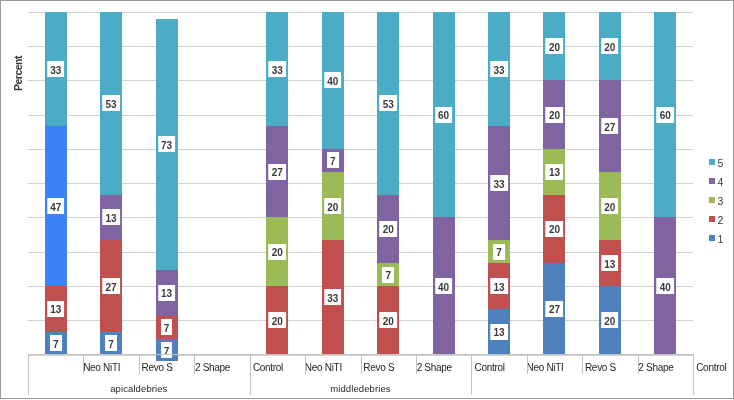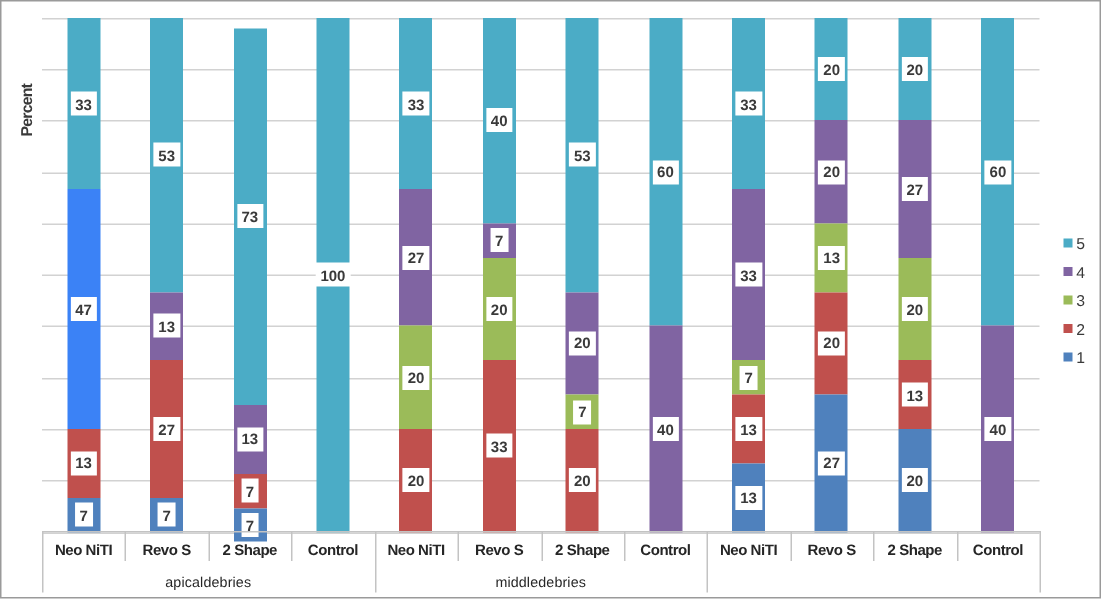--- a/index.html
+++ b/index.html
@@ -16,22 +16,22 @@
   .dlabel{position:absolute;left:50%;top:50%;transform:translate(-50%,-50%) translateZ(0);
           background:#fff;border:0;padding:2.6px 3.2px 0 3.2px;font-size:10px;font-weight:bold;color:#3a3a3a;
           line-height:13.4px;white-space:nowrap;}
   .ytitle{position:absolute;left:12px;top:91px;font-size:10.5px;font-weight:bold;color:#3a3a3a;
           transform:rotate(-90deg);transform-origin:left top;white-space:nowrap;letter-spacing:-0.5px;}
   .legend{position:absolute;left:709px;top:153.5px;font-size:10.5px;color:#3a3a3a;}
   .legrow{display:flex;align-items:center;height:19px;}
   .swatch{width:6.2px;height:6.2px;margin-right:2.4px;position:relative;top:-1px;}
   .cataxis{position:absolute;left:28px;top:354px;width:665px;height:41px;}
   .catcell{position:absolute;top:0;height:20px;display:flex;align-items:center;justify-content:center;
-           font-size:10px;font-weight:bold;color:#262626;line-height:20px;padding-top:8px;box-sizing:border-box;
-           letter-spacing:-0.3px;}
+           font-size:10px;font-weight:normal;color:#262626;line-height:20px;padding-top:8px;box-sizing:border-box;
+           letter-spacing:-0.3px;margin-left:46px;}
   .grpcell{position:absolute;height:21px;display:flex;align-items:center;justify-content:center;
            font-size:9.5px;color:#262626;line-height:21px;padding-top:7px;box-sizing:border-box;
            letter-spacing:0.1px;}
   .vsep{position:absolute;width:1px;background:#c3c3c3;}
   .hsep{position:absolute;height:1px;background:#c3c3c3;}
 </style>
 </head>
 <body>
 
 <div id="root">
@@ -82,25 +82,20 @@
           <span class="dlabel">73</span>
         </div>
         <div class="seg" style="height: 45.7067px; background: rgb(128, 100, 162);">
           <span class="dlabel">13</span>
         </div>
         <div class="seg" style="height: 22.8533px; background: rgb(192, 80, 77);">
           <span class="dlabel">7</span>
         </div>
         <div class="seg" style="height: 22.8533px; background: rgb(79, 129, 189);">
           <span class="dlabel">7</span>
-        </div>
-      </div>
-      <div class="bar" style="left: 182.958px; height: 342.8px;">
-        <div class="seg" style="height: 342.8px; background: rgb(75, 172, 198);">
-          <span class="dlabel">100</span>
         </div>
       </div>
       <div class="bar" style="left: 238.375px; height: 342.8px;">
         <div class="seg" style="height: 114.267px; background: rgb(75, 172, 198);">
           <span class="dlabel">33</span>
         </div>
         <div class="seg" style="height: 91.4133px; background: rgb(128, 100, 162);">
           <span class="dlabel">27</span>
         </div>
         <div class="seg" style="height: 68.56px; background: rgb(155, 187, 89);">

